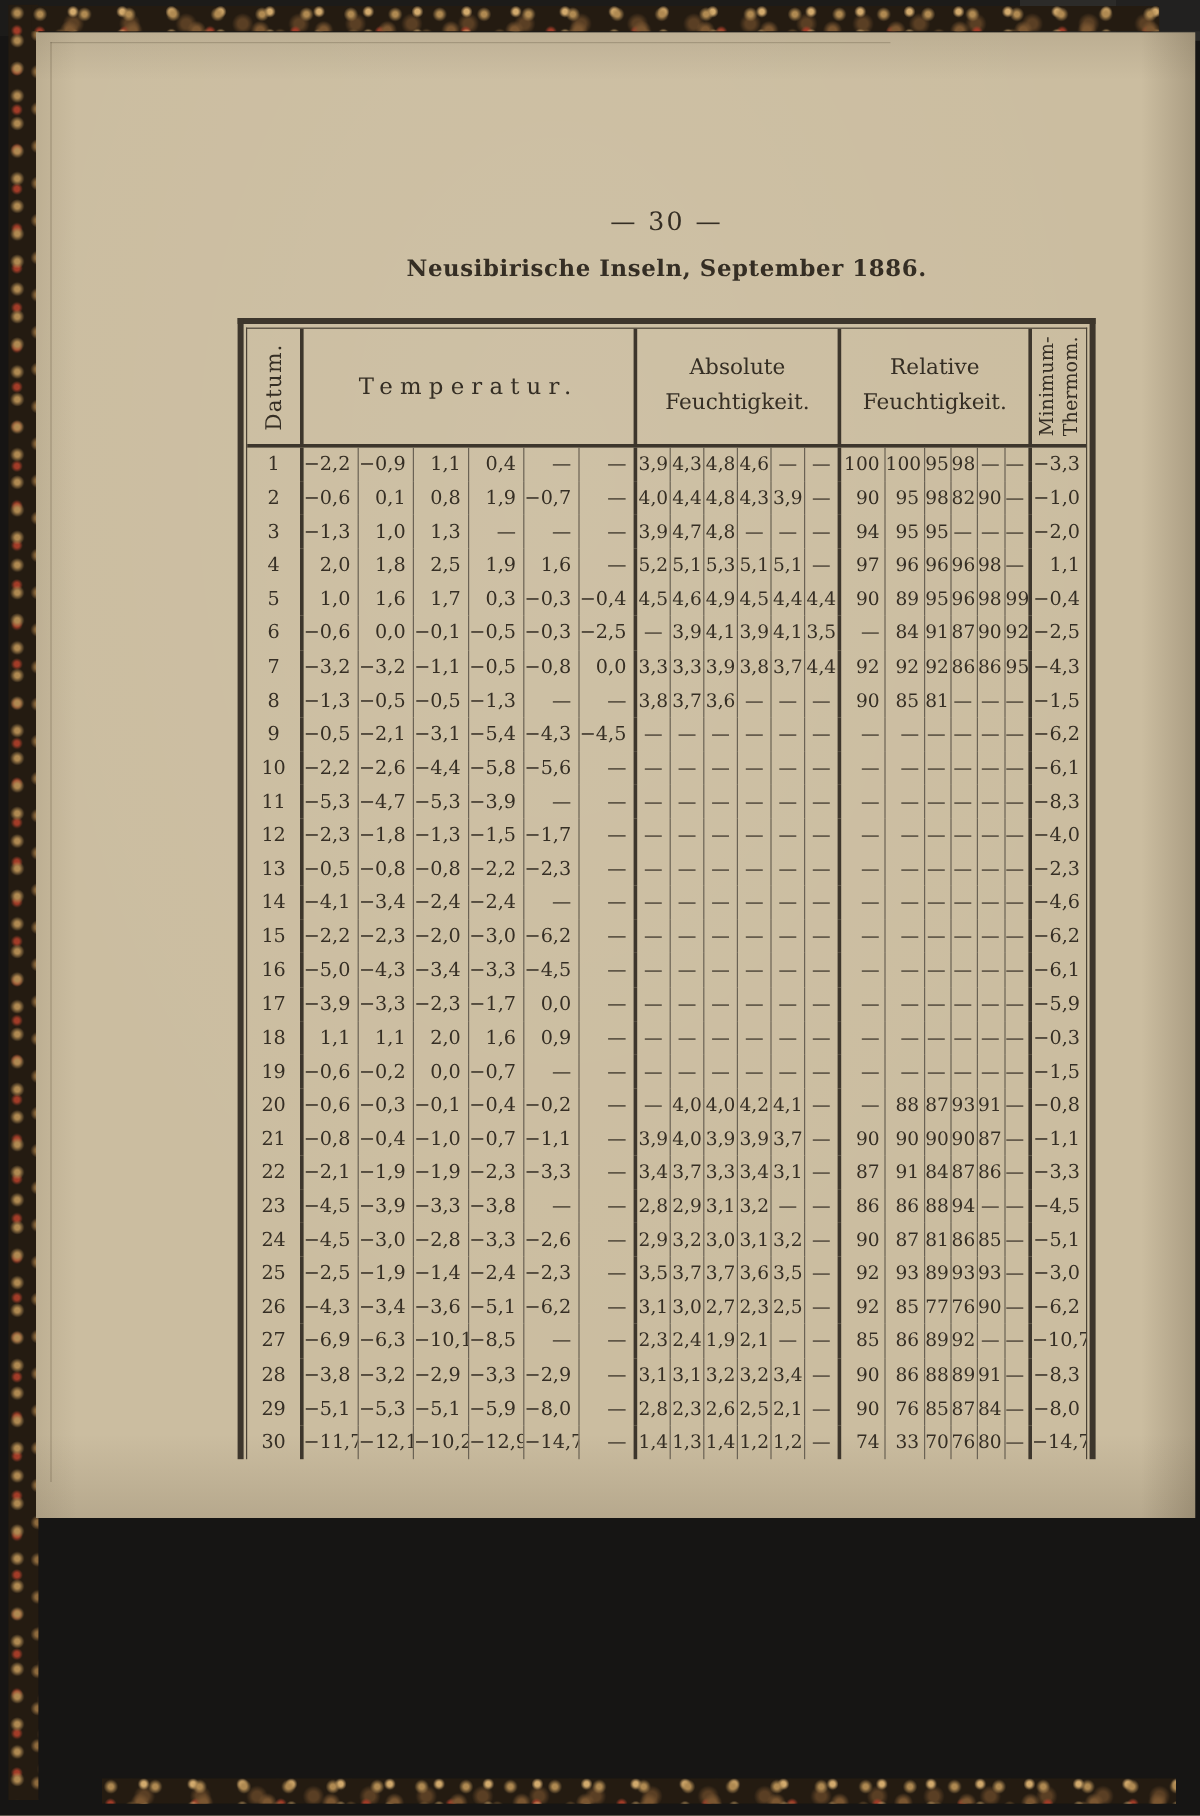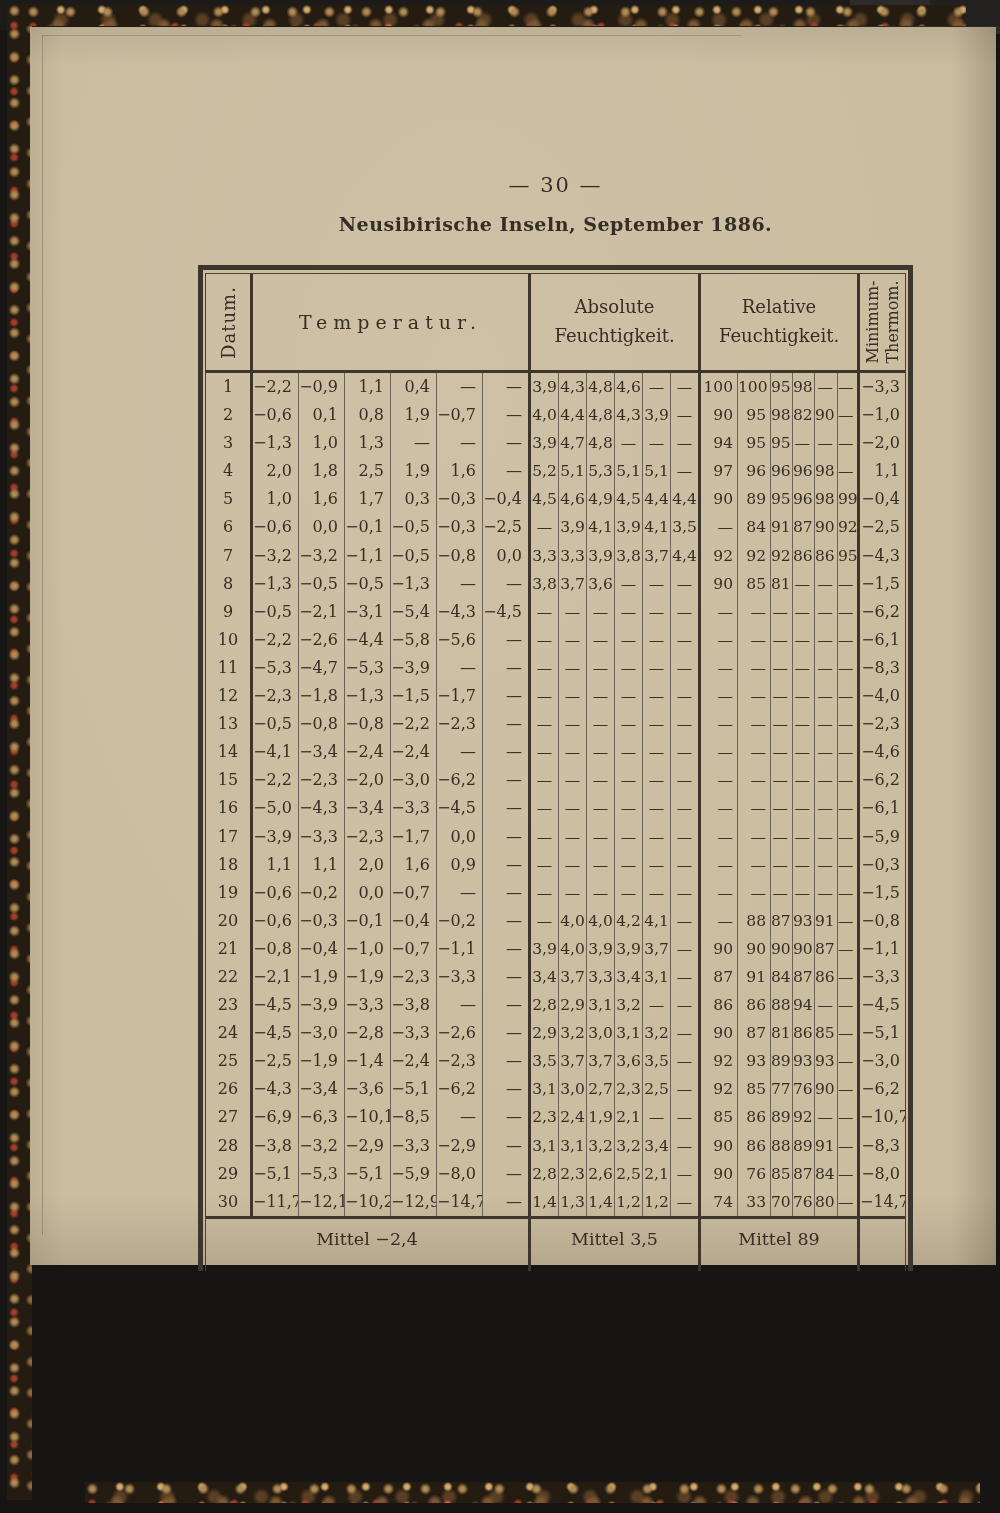--- a/index.html
+++ b/index.html
@@ -785,23 +785,17 @@
               <div class="cell c-rel c-rel0">74</div>
               <div class="cell c-rel c-rel1">33</div>
               <div class="cell c-rel c-rel2">70</div>
               <div class="cell c-rel c-rel3">76</div>
               <div class="cell c-rel c-rel4">80</div>
               <div class="cell c-rel c-rel5">—</div>
               <div class="cell c-min">−14,7</div>
             </div>
           </div>
 
-        <div class="tfoot">
-          <div class="f-temp">Mittel −2,4</div>
-          <div class="f-abs">Mittel 3,5</div>
-          <div class="f-rel">Mittel 89</div>
-          <div class="f-min"></div>
-        </div>
 
       </div>
     </div>
   </div>
 </div>
 
 </body></html>

